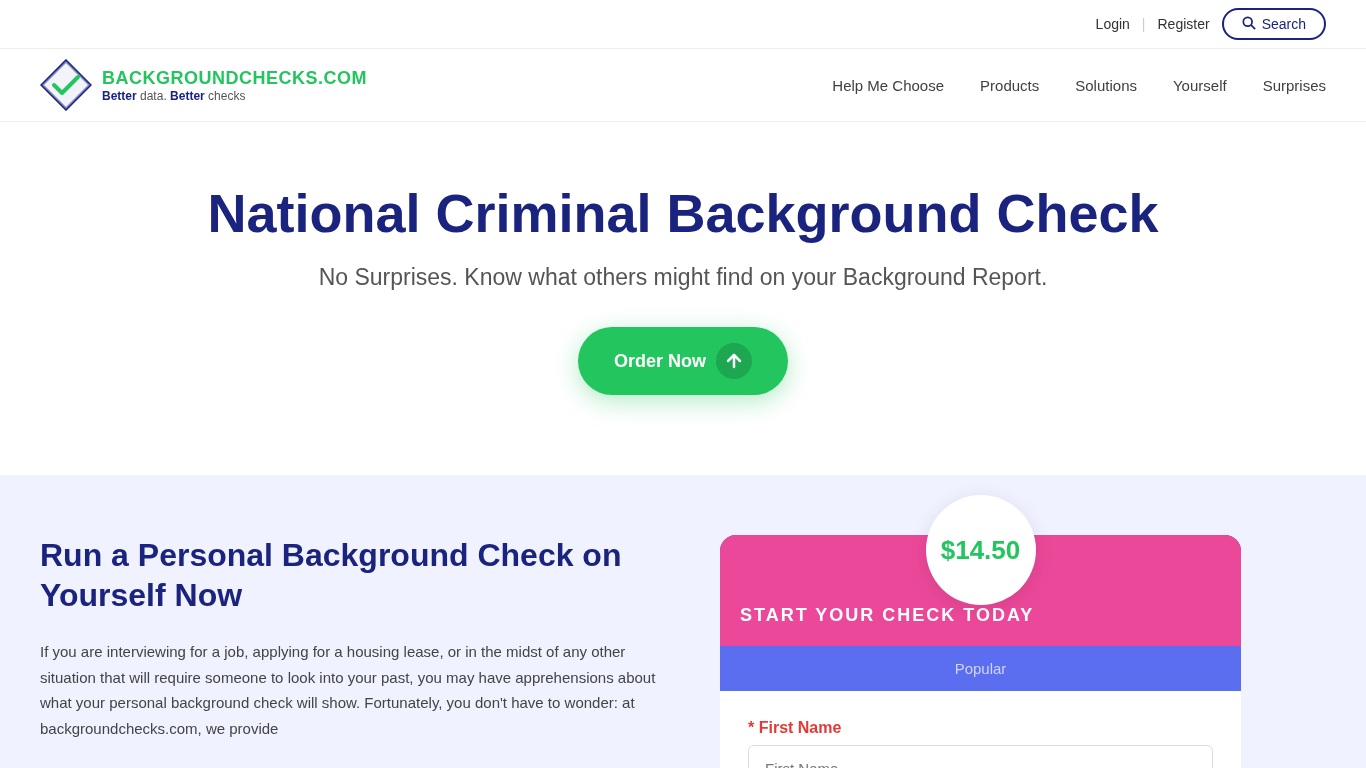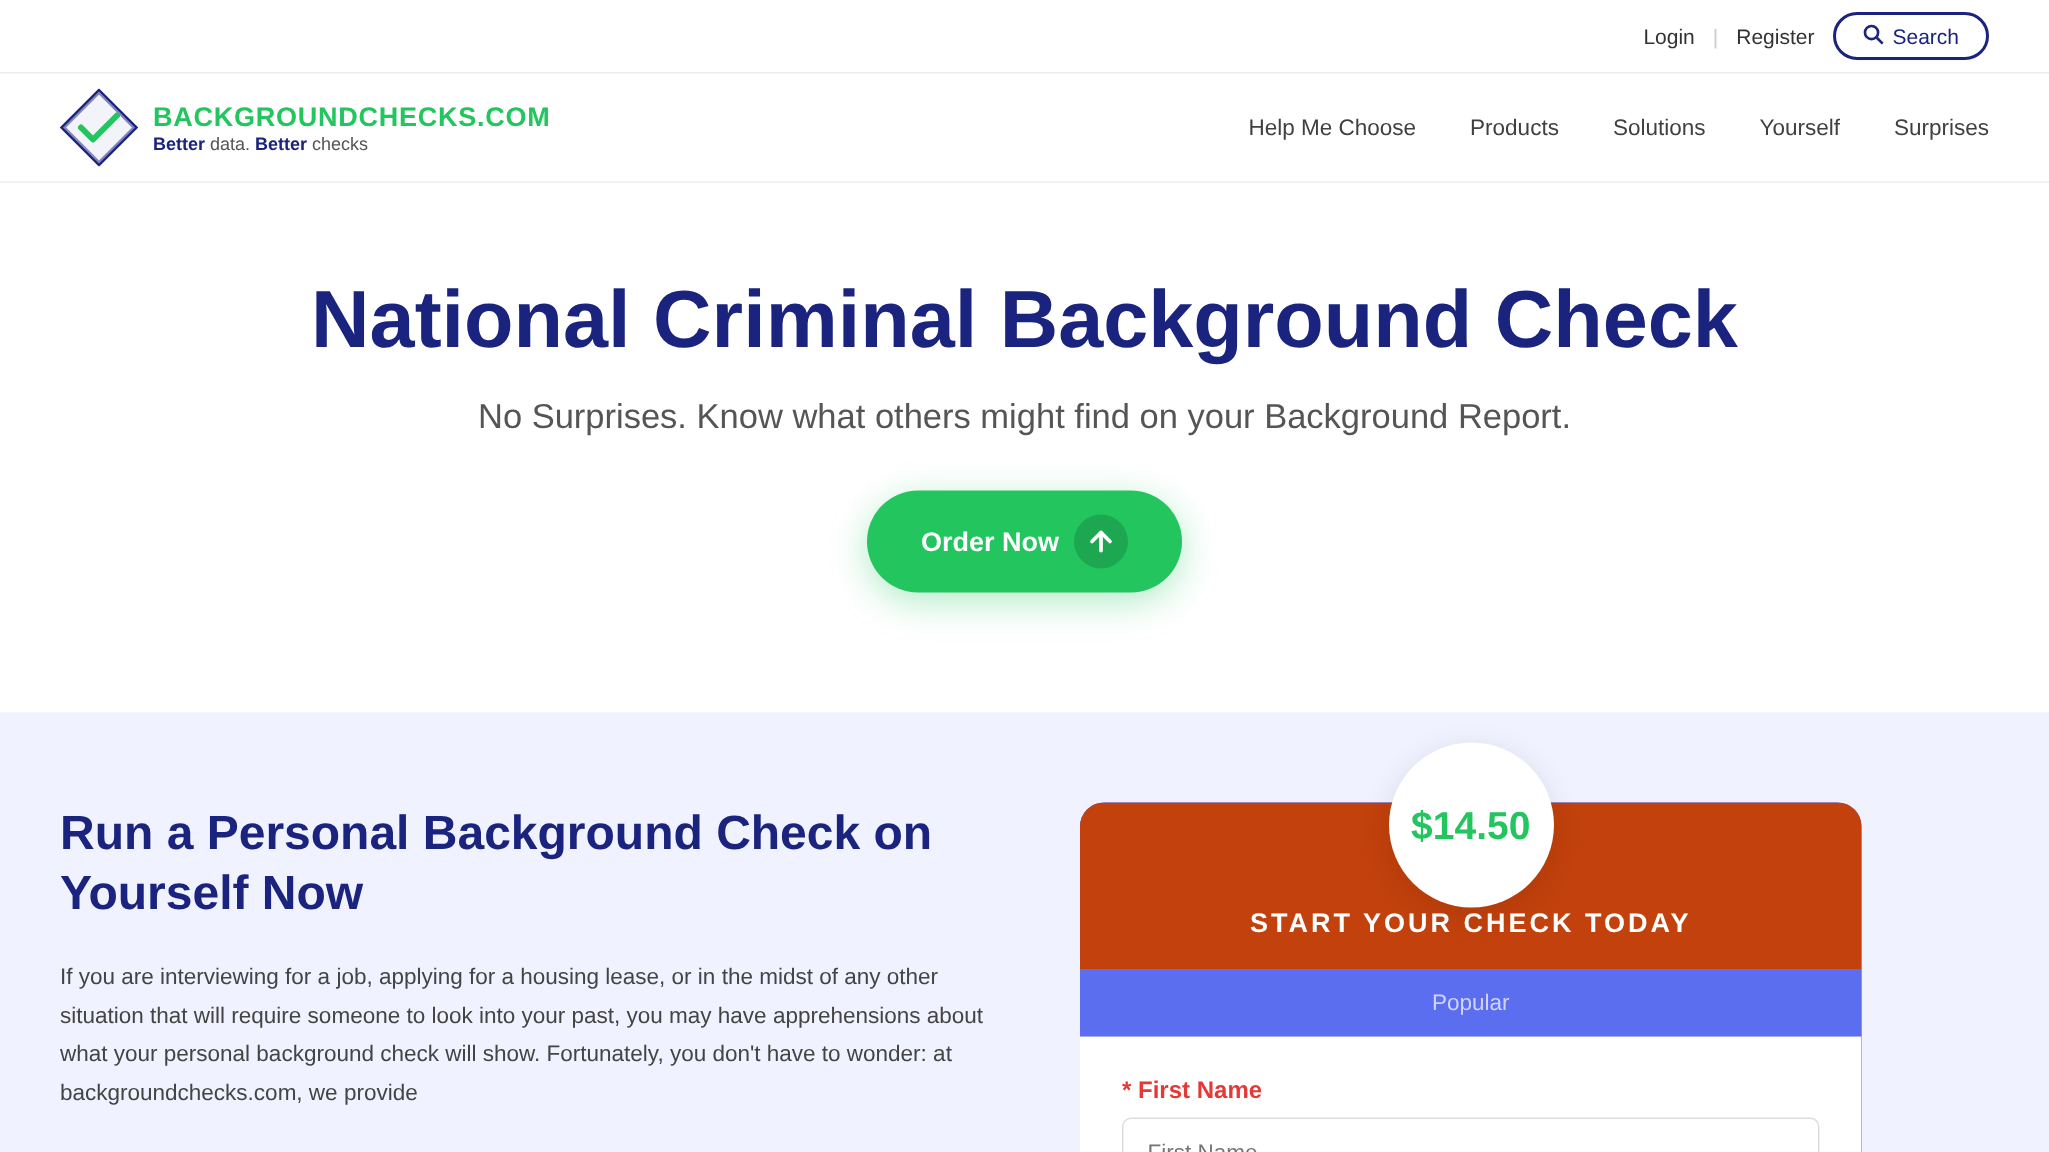--- a/index.html
+++ b/index.html
@@ -182,23 +182,22 @@
       color: #22c55e;
       box-shadow: 0 4px 20px rgba(0,0,0,0.1);
       z-index: 10;
     }
     .card {
       background: #3b4de6;
       border-radius: 16px 16px 0 0;
       overflow: hidden;
     }
     .card-header {
-      background: #c2410c;
+      background: #ec4899;
       padding: 70px 20px 20px;
-      text-align: center;
     }
     .card-header-title {
       font-size: 18px;
       font-weight: 800;
       color: #fff;
       letter-spacing: 2px;
       text-transform: uppercase;
     }
     .card-popular-bar {
       background: #5b6ef0;

